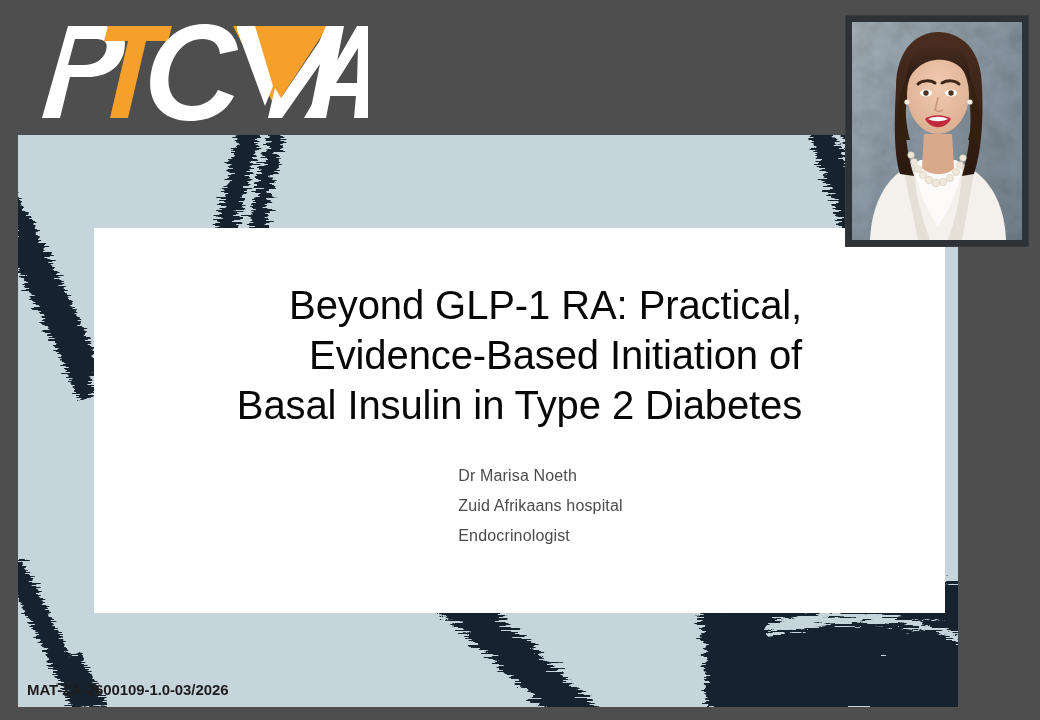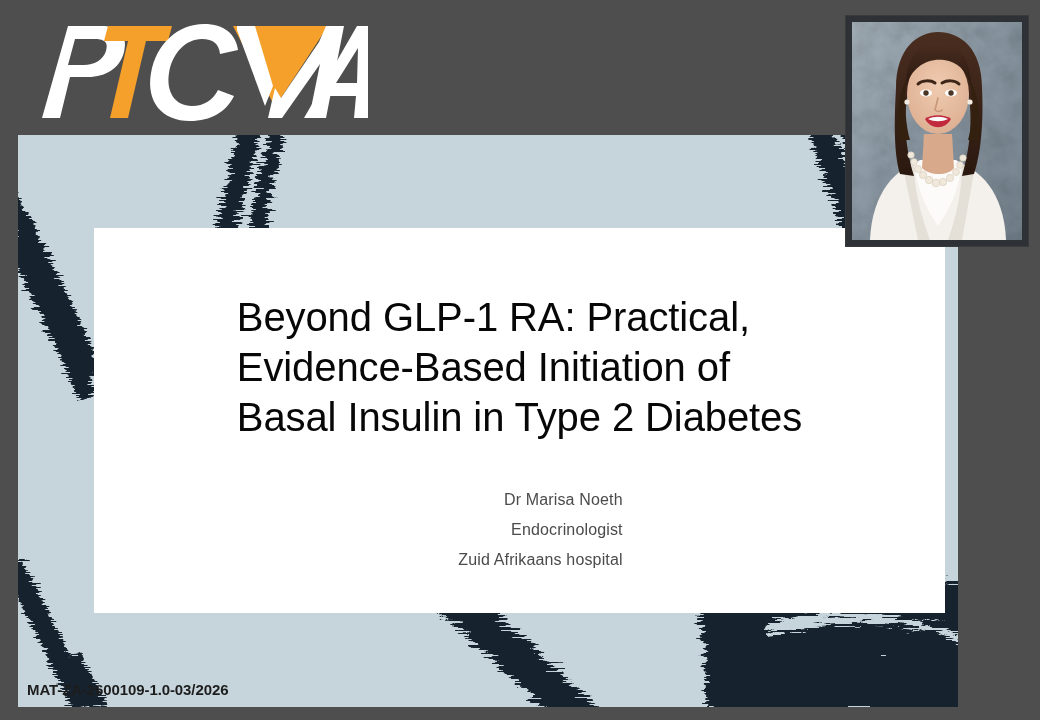--- a/index.html
+++ b/index.html
@@ -79,30 +79,30 @@
     align-items: center;
     justify-content: flex-start;
     padding-top: 52px;
     box-sizing: border-box;
   }
 
   .title {
     font-size: 40px;
     line-height: 50px;
     color: #070707;
-    text-align: left;
+    text-align: right;
     font-weight: 400;
     letter-spacing: -0.1px;
-    margin: 12px;
+    margin: 0;
     white-space: pre-line;
   }
 
   .presenter-block {
     margin-top: 31px;
-    text-align: right;
+    text-align: left;
     margin-left: 42px;
   }
 
   .presenter-line {
     font-size: 16px;
     line-height: 30px;
     color: #4b4b4b;
     font-weight: 400;
     letter-spacing: 0.15px;
   }
@@ -243,22 +243,22 @@
       </g>
     </svg>
 
     <div class="card">
       <div class="card-inner">
         <div class="title">Beyond GLP-1 RA: Practical,
 Evidence-Based Initiation of
 Basal Insulin in Type 2 Diabetes</div>
         <div class="presenter-block">
           <div class="presenter-line">Dr Marisa Noeth</div>
+          <div class="presenter-line">Zuid Afrikaans hospital</div>
           <div class="presenter-line">Endocrinologist</div>
-          <div class="presenter-line">Zuid Afrikaans hospital</div>
         </div>
       </div>
     </div>
 
     <div class="footer-code">MAT-ZA-2600109-1.0-03/2026</div>
   </div>
 
   <div class="headshot">
     <div class="headshot-img">
       <svg viewBox="0 0 170 218" width="170" height="218">

